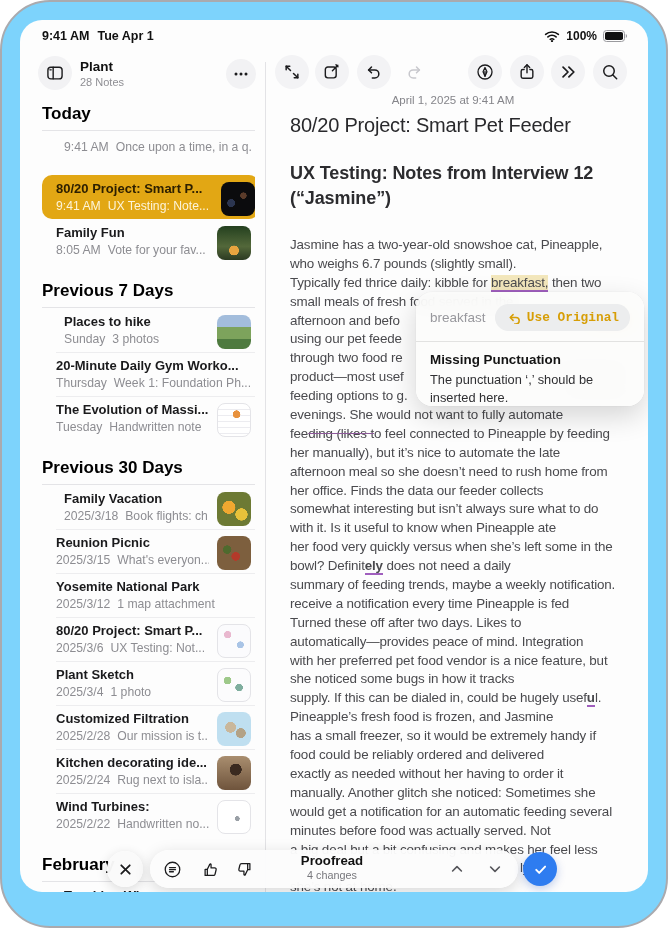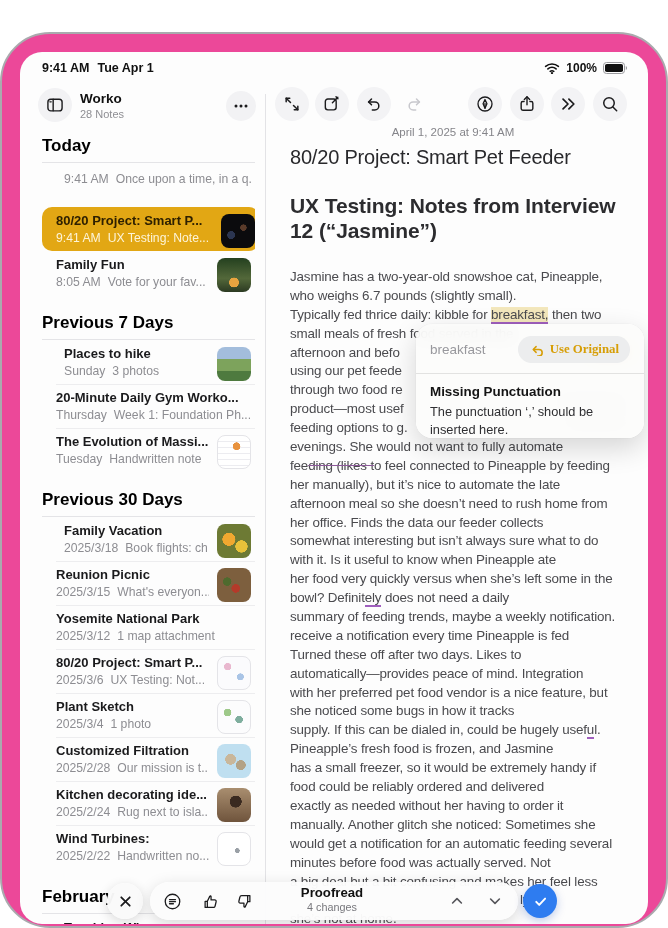--- a/index.html
+++ b/index.html
@@ -1,18 +1,18 @@
 <!DOCTYPE html>
 <html><head>
 <meta charset="utf-8">
 <style>
   html,body{margin:0;padding:0;background:#fff;}
   *{box-sizing:border-box;}
   .page{position:relative;width:668px;height:928px;background:#fff;font-family:"Liberation Sans",sans-serif;overflow:hidden;}
-  .device{position:absolute;inset:0;border-radius:50px;background:#ec4899;border:2px solid #aaaaae;margin-top:32px;}
+  .device{position:absolute;inset:0;border-radius:50px;background:#7dd3fc;border:2px solid #aaaaae;}
   .screen{position:absolute;left:18px;top:18px;width:628px;height:872px;border-radius:22px;background:#fdfdfd;overflow:hidden;}
 
   
   .sb-left{position:absolute;left:22px;top:9px;font-size:12.5px;font-weight:700;color:#111;}
   .sb-left .sb-date{margin-left:8px;}
   .sb-right{position:absolute;right:20px;top:9px;display:flex;align-items:center;gap:6px;font-size:12px;font-weight:700;color:#111;}
 
   
   .sidebar{position:absolute;left:0;top:0;bottom:0;width:245px;}
   .vdivider{position:absolute;left:245px;top:42px;bottom:0;width:1px;background:#e3e3e6;}
@@ -48,33 +48,33 @@
   .th-filtration{background:radial-gradient(circle at 40% 45%,#c9b79b 0 19%,transparent 20%),radial-gradient(circle at 70% 62%,#b3a286 0 15%,transparent 16%),#bfdff0;}
   .th-kitchen{background:radial-gradient(circle at 55% 40%,#3a2a20 0 21%,transparent 22%),linear-gradient(180deg,#a98e6f,#6f543c);}
   .th-turbine{background:radial-gradient(circle at 60% 55%,#9aa0a6 0 9%,transparent 10%),#fff;border:1px solid #e4e4e8;}
 
   
   .main{position:absolute;left:246px;right:0;top:0;bottom:0;}
   .tb-btn{position:absolute;top:35px;width:34px;height:34px;border-radius:50%;background:#f3f3f5;display:flex;align-items:center;justify-content:center;border:none;padding:0;cursor:pointer;}
   .date-line{position:absolute;top:74px;left:0;right:8px;text-align:center;font-size:11.5px;color:#85858a;}
   .note-canvas{position:absolute;inset:0;}
   .note-title{position:absolute;left:24px;top:94px;font-size:20px;font-weight:400;color:#29292c;letter-spacing:-0.2px;}
-  .note-heading{position:absolute;left:24px;top:141px;width:348px;font-size:21px;font-weight:700;color:#2c2c2f;line-height:25px;letter-spacing:-0.1px;}
+  .note-heading{position:absolute;left:24px;top:141px;width:348px;font-size:18px;font-weight:700;color:#2c2c2f;line-height:25px;letter-spacing:-0.1px;}
   .note-body{position:absolute;left:24px;top:216px;width:358px;font-size:13.4px;color:#4a4a4e;letter-spacing:-0.15px;}
   .bline{height:18.9px;line-height:18.9px;white-space:nowrap;}
   .m-hl{background:#f3e7bc;border-bottom:2px solid #a05fbe;}
   .m-st{text-decoration:line-through;text-decoration-color:#8d5a9a;}
-  .m-ul{border-bottom:2px solid #a05fbe;}
+  .m-ul{border-bottom:2px solid #a05fbe;font-weight:bold;}
   .smudge{position:absolute;border-radius:5px;}
 
   
   .popup{position:absolute;left:150px;top:272px;width:228px;border-radius:16px;background:rgba(252,252,250,0.88);backdrop-filter:blur(9px);-webkit-backdrop-filter:blur(9px);box-shadow:0 10px 28px rgba(0,0,0,0.16),0 0 0 0.5px rgba(0,0,0,0.04);padding:10px 14px 0;z-index:20;}
   .popup-top{display:flex;align-items:center;justify-content:space-between;height:30px;}
   .orig{font-size:13.5px;color:#98989d;}
-  .use-orig{display:flex;align-items:center;gap:6px;background:#ecedee;border:none;border-radius:15px;padding:6px 11px;font-family:Liberation Serif, serif;font-size:12.8px;font-weight:700;color:#D79E06;cursor:pointer;}
+  .use-orig{display:flex;align-items:center;gap:6px;background:#ecedee;border:none;border-radius:15px;padding:6px 11px;font-family:Liberation Mono, monospace;font-size:12.8px;font-weight:700;color:#D79E06;cursor:pointer;}
   .popup-div{height:1px;background:#e2e2e1;margin:9px -14px 10px;}
   .popup-title{font-size:13.4px;font-weight:700;color:#141414;}
   .popup-desc{font-size:12.8px;color:#2f2f32;line-height:17.5px;margin-top:4px;width:192px;}
 
   
   .xbtn{position:absolute;left:87px;top:831px;width:36px;height:36px;border-radius:50%;background:rgba(250,250,250,0.97);box-shadow:0 3px 12px rgba(0,0,0,0.14);display:flex;align-items:center;justify-content:center;border:none;z-index:30;cursor:pointer;}
   .proofbar{position:absolute;left:130px;top:830px;width:368px;height:38px;border-radius:19px;background:rgba(252,252,252,0.97);box-shadow:0 4px 16px rgba(0,0,0,0.15);z-index:30;}
   .pb-btn{position:absolute;top:0;width:34px;height:38px;background:none;border:none;display:flex;align-items:center;justify-content:center;padding:0;cursor:pointer;}
   .pb-center{position:absolute;left:122px;top:3px;width:120px;text-align:center;}
   .pb-title{font-size:13.2px;font-weight:700;color:#111;}
@@ -111,21 +111,21 @@
 
       <div class="sidebar">
         <button class="circle-btn sbh-toggle">
           <svg width="20" height="20" viewBox="0 0 24 24" fill="none" stroke="#1c1c1e" stroke-width="1.7" stroke-linecap="round">
               <rect x="3.5" y="5" width="17" height="14" rx="3.5"></rect>
               <path d="M9.8 5v14"></path>
               <path d="M5.9 8.2h1.5"></path>
             </svg>
         </button>
         <div class="sbh-titleblock">
-          <div class="sbh-title">Worko</div>
+          <div class="sbh-title">Plant</div>
           <div class="sbh-sub">28 Notes</div>
         </div>
         <button class="circle-btn sbh-more">
           <svg width="16" height="16" viewBox="0 0 16 16" fill="#1c1c1e">
               <circle cx="3" cy="8" r="1.5"></circle>
               <circle cx="8" cy="8" r="1.5"></circle>
               <circle cx="13" cy="8" r="1.5"></circle>
             </svg>
         </button>
         <div class="note-list" id="note-list">

